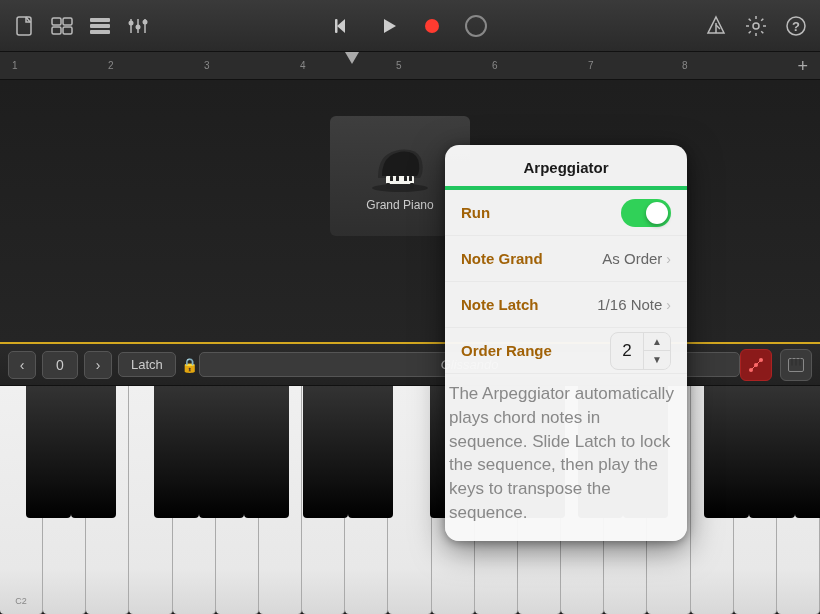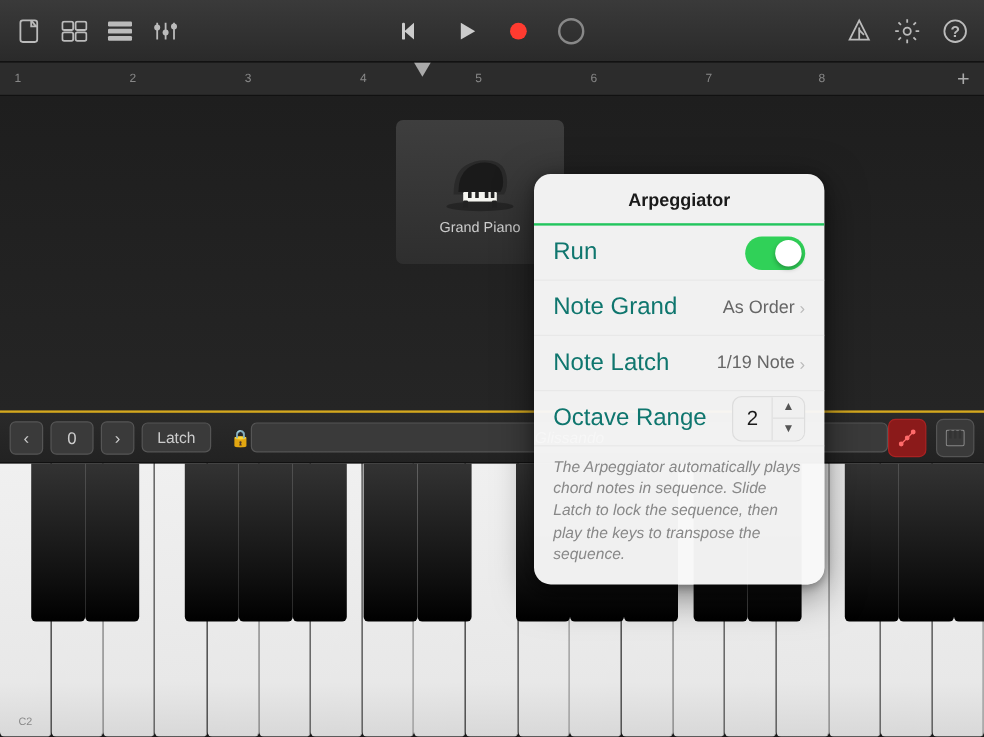--- a/index.html
+++ b/index.html
@@ -77,21 +77,21 @@
       width: 820px;
       height: 262px;
       background: linear-gradient(180deg, #1e1e1e 0%, #252525 100%);
       position: relative;
     }
 
     
     .piano-card {
       position: absolute;
       left: 330px;
-      top: 20px;
+      top: 36px;
       width: 140px;
       height: 120px;
       background: linear-gradient(180deg, #3e3e3e 0%, #2e2e2e 100%);
       border-radius: 6px;
       display: flex;
       flex-direction: column;
       align-items: center;
       justify-content: center;
       gap: 4px;
     }
@@ -131,21 +131,21 @@
     .kb-num {
       width: 36px; height: 28px;
       background: #3a3a3a;
       border-radius: 5px;
       display: flex; align-items: center; justify-content: center;
       color: #ccc;
       font-size: 14px;
       border: 1px solid #555;
     }
     .kb-latch {
-      display: flex; align-items: center; gap: 16px;
+      display: flex; align-items: center; gap: 6px;
       color: #ccc; font-size: 13px;
       cursor: pointer;
     }
     .latch-btn {
       background: #3a3a3a;
       border-radius: 5px;
       padding: 4px 12px;
       color: #ccc;
       font-size: 13px;
       border: 1px solid #555;
@@ -226,36 +226,37 @@
       z-index: 100;
       padding-bottom: 16px;
       overflow: hidden;
     }
     .arp-title {
       text-align: center;
       font-size: 15px;
       font-weight: 600;
       color: #1a1a1a;
       padding: 14px 20px 10px;
-      border-bottom: 2px solid #22c55e;
+      border-bottom: 4px solid #22c55e;
     }
 
     .arp-row {
       display: flex;
       align-items: center;
       justify-content: space-between;
       padding: 0 16px;
       height: 46px;
       border-bottom: 1px solid #e8e8e8;
     }
     .arp-row:last-of-type { border-bottom: none; }
 
     .arp-label {
-      font-size: 20px;
-      color: #0f766e;
+      font-size: 15px;
+      color: #a16207;
+      font-weight: bold;
     }
     .arp-value {
       display: flex;
       align-items: center;
       gap: 4px;
       color: #666;
       font-size: 15px;
     }
     .chevron-right { color: #bbb; font-size: 14px; }
 
@@ -309,25 +310,24 @@
       justify-content: center;
       cursor: pointer;
       font-size: 10px;
       color: #555;
       background: #f0f0f0;
     }
     .stepper-btn:first-child { border-bottom: 1px solid #ddd; }
 
     
     .arp-desc {
-      padding: 8px 16px 0;
-      font-size: 13px;
+      padding: 8px 4px 0;
+      font-size: 17px;
       color: #888;
       line-height: 1.4;
-      font-style: italic;
     }
     .btn-rewind, .btn-play, .btn-record, .btn-stop {
       cursor: pointer;
       display: flex; align-items: center; justify-content: center;
     }
     .record-dot {
       width: 14px; height: 14px;
       background: #ff3b30;
       border-radius: 50%;
     }
@@ -561,27 +561,27 @@
     <span class="arp-label">Note Grand</span>
     <div class="arp-value">
       <span>As Order</span>
       <span class="chevron-right">›</span>
     </div>
   </div>
 
   <div class="arp-row">
     <span class="arp-label">Note Latch</span>
     <div class="arp-value">
-      <span>1/19 Note</span>
+      <span>1/16 Note</span>
       <span class="chevron-right">›</span>
     </div>
   </div>
 
   <div class="arp-row">
-    <span class="arp-label">Octave Range</span>
+    <span class="arp-label">Order Range</span>
     <div class="stepper">
       <span class="stepper-value">2</span>
       <div class="stepper-btns">
         <div class="stepper-btn">▲</div>
         <div class="stepper-btn">▼</div>
       </div>
     </div>
   </div>
 
   <div class="arp-desc">The Arpeggiator automatically plays chord notes in sequence. Slide Latch to lock the sequence, then play the keys to transpose the sequence.</div>

